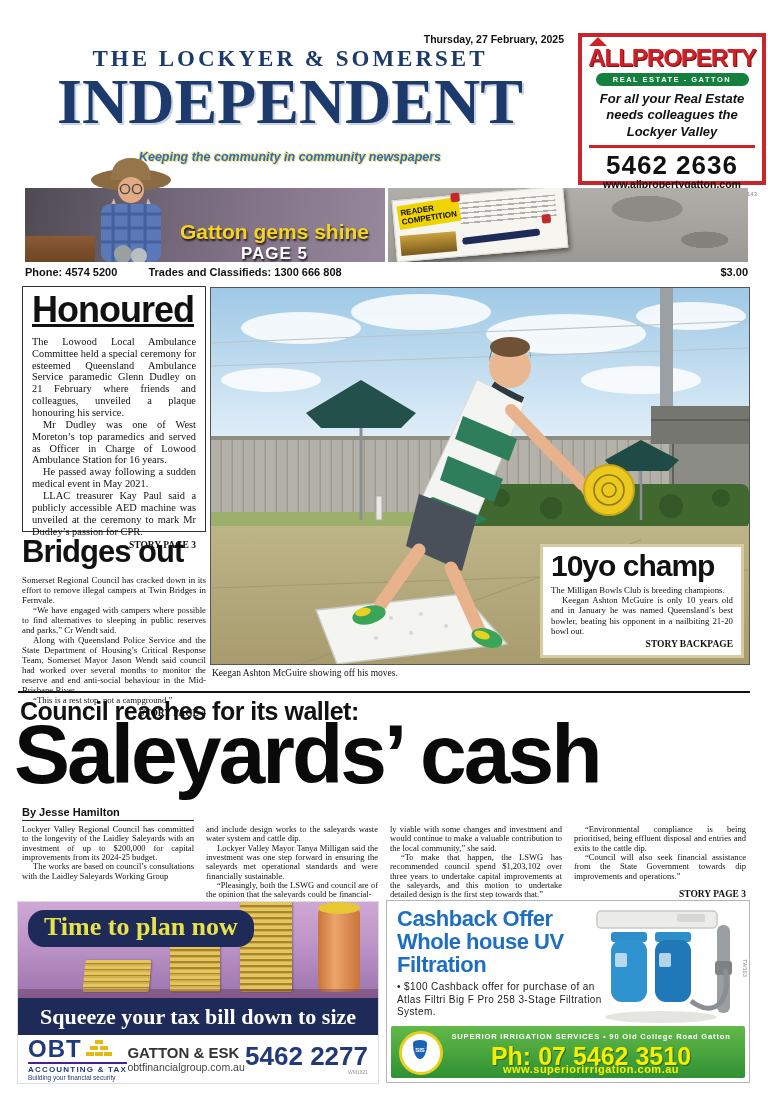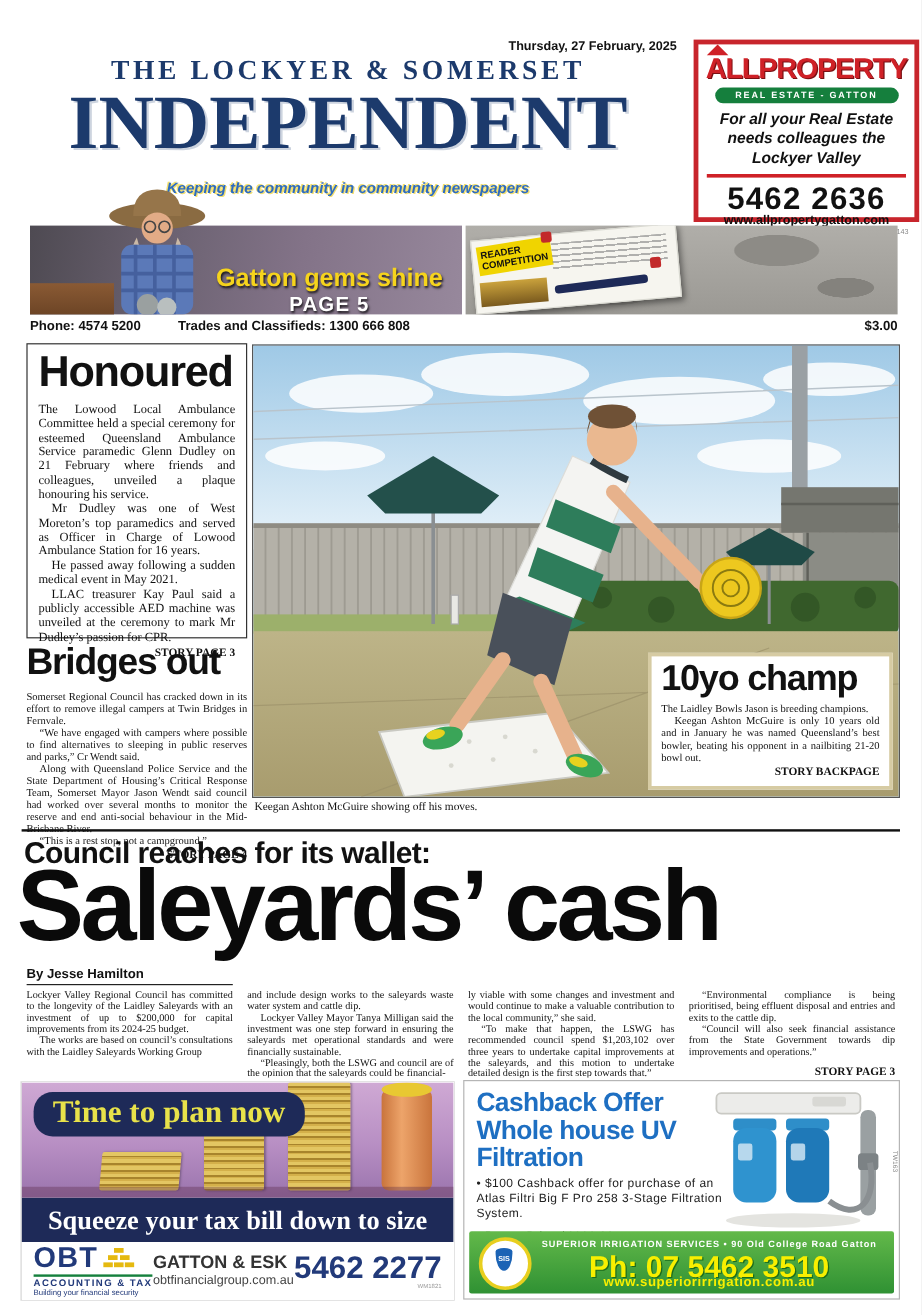--- a/index.html
+++ b/index.html
@@ -61,21 +61,21 @@
   .phonebar{position:absolute;left:25px;top:266px;width:723px;display:flex;justify-content:space-between;
             font:bold 11px "Liberation Sans",sans-serif;}
   .phonebar .gap{margin-right:28px;}
 
   
   .art p{font-size:10.4px;line-height:1.14;text-align:justify;margin:0;}
   .art p + p{text-indent:11px;}
   .story-ref{font:bold 9.5px "Liberation Serif",serif;text-align:right;margin-top:3px;}
   .honoured{position:absolute;left:22px;top:286px;width:184px;height:246px;border:1.5px solid #333;
             padding:4px 9px;box-sizing:border-box;}
-  .h-title{font:bold 36px/1.05 "Liberation Sans",sans-serif;letter-spacing:-1px;margin:0 0 7px;}
+  .h-title{font:bold 36px/1.05 "Liberation Sans",sans-serif;letter-spacing:-1px;margin:0 0 7px;text-decoration:underline;}
   .campers{position:absolute;left:22px;top:536px;width:184px;}
   .c-title{font:bold 31px/1 "Liberation Sans",sans-serif;letter-spacing:-1px;margin:0 0 8px;}
   .campers .art p{font-size:8.8px;line-height:1.14;}
 
   
   .photo{position:absolute;left:210px;top:287px;width:540px;height:378px;border:1px solid #555;
          box-sizing:border-box;overflow:hidden;background:#cfe4f2;}
   .photo svg{display:block;width:100%;height:100%;}
   .champ-box{position:absolute;right:5px;bottom:6px;width:204px;background:#fff;border:3px solid #d6cba3;
              padding:2px 8px 6px;box-sizing:border-box;}
@@ -109,21 +109,21 @@
   .s1{left:66px;width:66px;height:32px;transform:skewX(-5deg);}
   .s2{left:152px;width:50px;height:64px;}
   .s3{left:222px;width:52px;height:90px;}
   .note{position:absolute;bottom:6px;left:300px;width:42px;height:84px;border-radius:6px;
         background:linear-gradient(90deg,#c9743c,#eda46a 40%,#c9743c);}
   .note::before{content:"";position:absolute;left:0;top:-6px;width:100%;height:12px;background:#e8c832;border-radius:50%;}
   .obt-band{height:37px;background:#1e2a58;color:#fff;display:flex;align-items:center;justify-content:center;
             font:bold 22px "Liberation Serif",serif;}
   .obt-footer{height:48px;background:#fff;display:flex;align-items:center;justify-content:space-between;padding:0 10px;}
   .obt-logo{display:flex;align-items:center;gap:4px;font-weight:bold;font-size:24px;color:#223a7a;letter-spacing:1px;line-height:1;}
-  .obt-sub{font-weight:bold;font-size:8px;color:#223a7a;letter-spacing:1.2px;border-top:2px solid #15803d;margin-top:1px;padding-top:1px;}
+  .obt-sub{font-weight:bold;font-size:8px;color:#223a7a;letter-spacing:1.2px;border-top:2px solid #4c1d95;margin-top:1px;padding-top:1px;}
   .obt-tag{font-size:6.5px;color:#223a7a;}
   .obt-loc{font-weight:bold;font-size:15px;color:#333;line-height:1.1;}
   .obt-web{font-size:10.5px;color:#444;}
   .obt-phone{font-weight:bold;font-size:26px;color:#223a7a;line-height:1;}
   .obt-code{font-size:5px;color:#999;text-align:right;}
 
   
   .sup{position:absolute;left:386px;top:900px;width:364px;height:183px;border:1px solid #b5b5b5;
        box-sizing:border-box;background:#fff;font-family:"Liberation Sans",sans-serif;}
   .sup-title{position:absolute;left:10px;top:6px;font-weight:bold;font-size:22px;line-height:1.05;
@@ -324,21 +324,21 @@
         <line x1="240" y1="280" x2="268" y2="342" stroke="#e7b28c" stroke-width="13" stroke-linecap="round"></line>
         <ellipse cx="158" cy="327" rx="17" ry="9" fill="#3aa558" transform="rotate(-14 158 327)"></ellipse>
         <ellipse cx="152" cy="324" rx="8" ry="4" fill="#e8d21f" transform="rotate(-14 152 324)"></ellipse>
         <ellipse cx="276" cy="350" rx="16" ry="9" fill="#3aa558" transform="rotate(18 276 350)"></ellipse>
         <ellipse cx="271" cy="347" rx="8" ry="4" fill="#e8d21f" transform="rotate(18 271 347)"></ellipse>
       </g>
     </svg>
     <div class="champ-box">
       <div class="champ-title">10yo champ</div>
       <div class="art">
-          <p>The Laidley Bowls Jason is breeding champions.</p>
+          <p>The Milligan Bowls Club is breeding champions.</p>
           <p>Keegan Ashton McGuire is only 10 years old and in January he was named Queensland’s best bowler, beating his opponent in a nailbiting 21-20 bowl out.</p>
         </div>
       <div class="story-ref">STORY BACKPAGE</div>
     </div>
   </div>
   <div class="caption">Keegan Ashton McGuire showing off his moves.</div>
 
   <div class="rule"></div>
 
   <div class="kicker">Council reaches for its wallet:</div>

